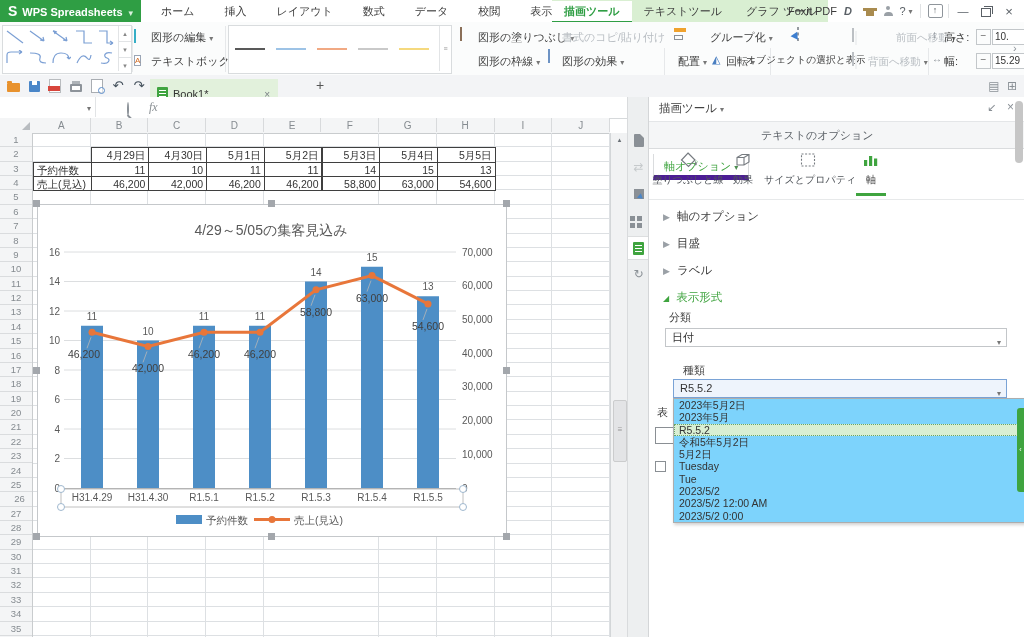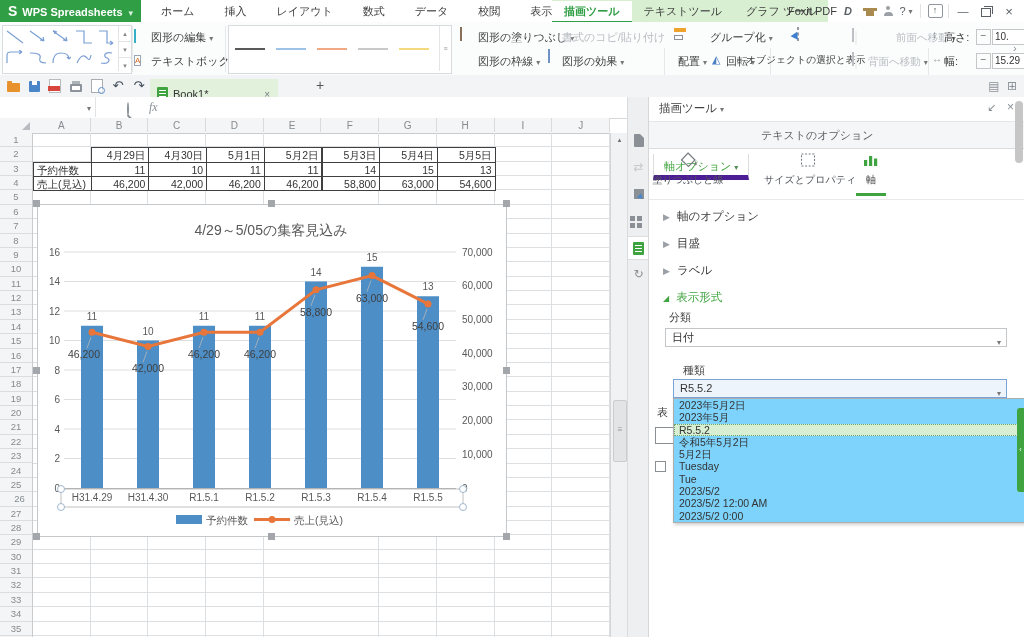--- a/index.html
+++ b/index.html
@@ -570,20 +570,26 @@
     <div id="ptab-a"><span>軸オプション</span><span class="cv green">▾</span></div>
     <div id="ptab-b">テキストのオプション</div>
   </div>
   <div class="itab" style="left:-5px;">
     <svg width="20" height="18" viewBox="0 0 20 18">
         <path d="M10 2 L17 9 L10.5 15.5 L3.5 9 Z" fill="none" stroke="#767b80" stroke-width="1.2"></path>
         <path d="M17.8 10.5 q2 2.6 0 4.2 q-2-1.6 0-4.2" fill="#767b80"></path>
       </svg>
     <span class="lbl">塗りつぶしと線</span>
   </div>
+  <div class="itab" style="left:50px;">
+    <svg width="20" height="18" viewBox="0 0 20 18">
+        <path d="M4 6.5 L9 3.5 L16 3.5 L16 11 L11 14 L4 14 Z M4 6.5 L11 6.5 L11 14 M11 6.5 L16 3.5" fill="none" stroke="#767b80" stroke-width="1.1"></path>
+      </svg>
+    <span class="lbl">効果</span>
+  </div>
   <div class="itab" style="left:115px;">
     <svg width="20" height="18" viewBox="0 0 20 18">
         <rect x="3.5" y="3" width="13" height="12" fill="none" stroke="#767b80" stroke-width="1.1" stroke-dasharray="2 1.6"></rect>
       </svg>
     <span class="lbl">サイズとプロパティ</span>
   </div>
   <div class="itab" style="left:178px;">
     <svg width="20" height="18" viewBox="0 0 20 18">
         <rect x="3" y="9" width="3.2" height="6" fill="#3fa43f"></rect>
         <rect x="8" y="5" width="3.2" height="10" fill="#3fa43f"></rect>

